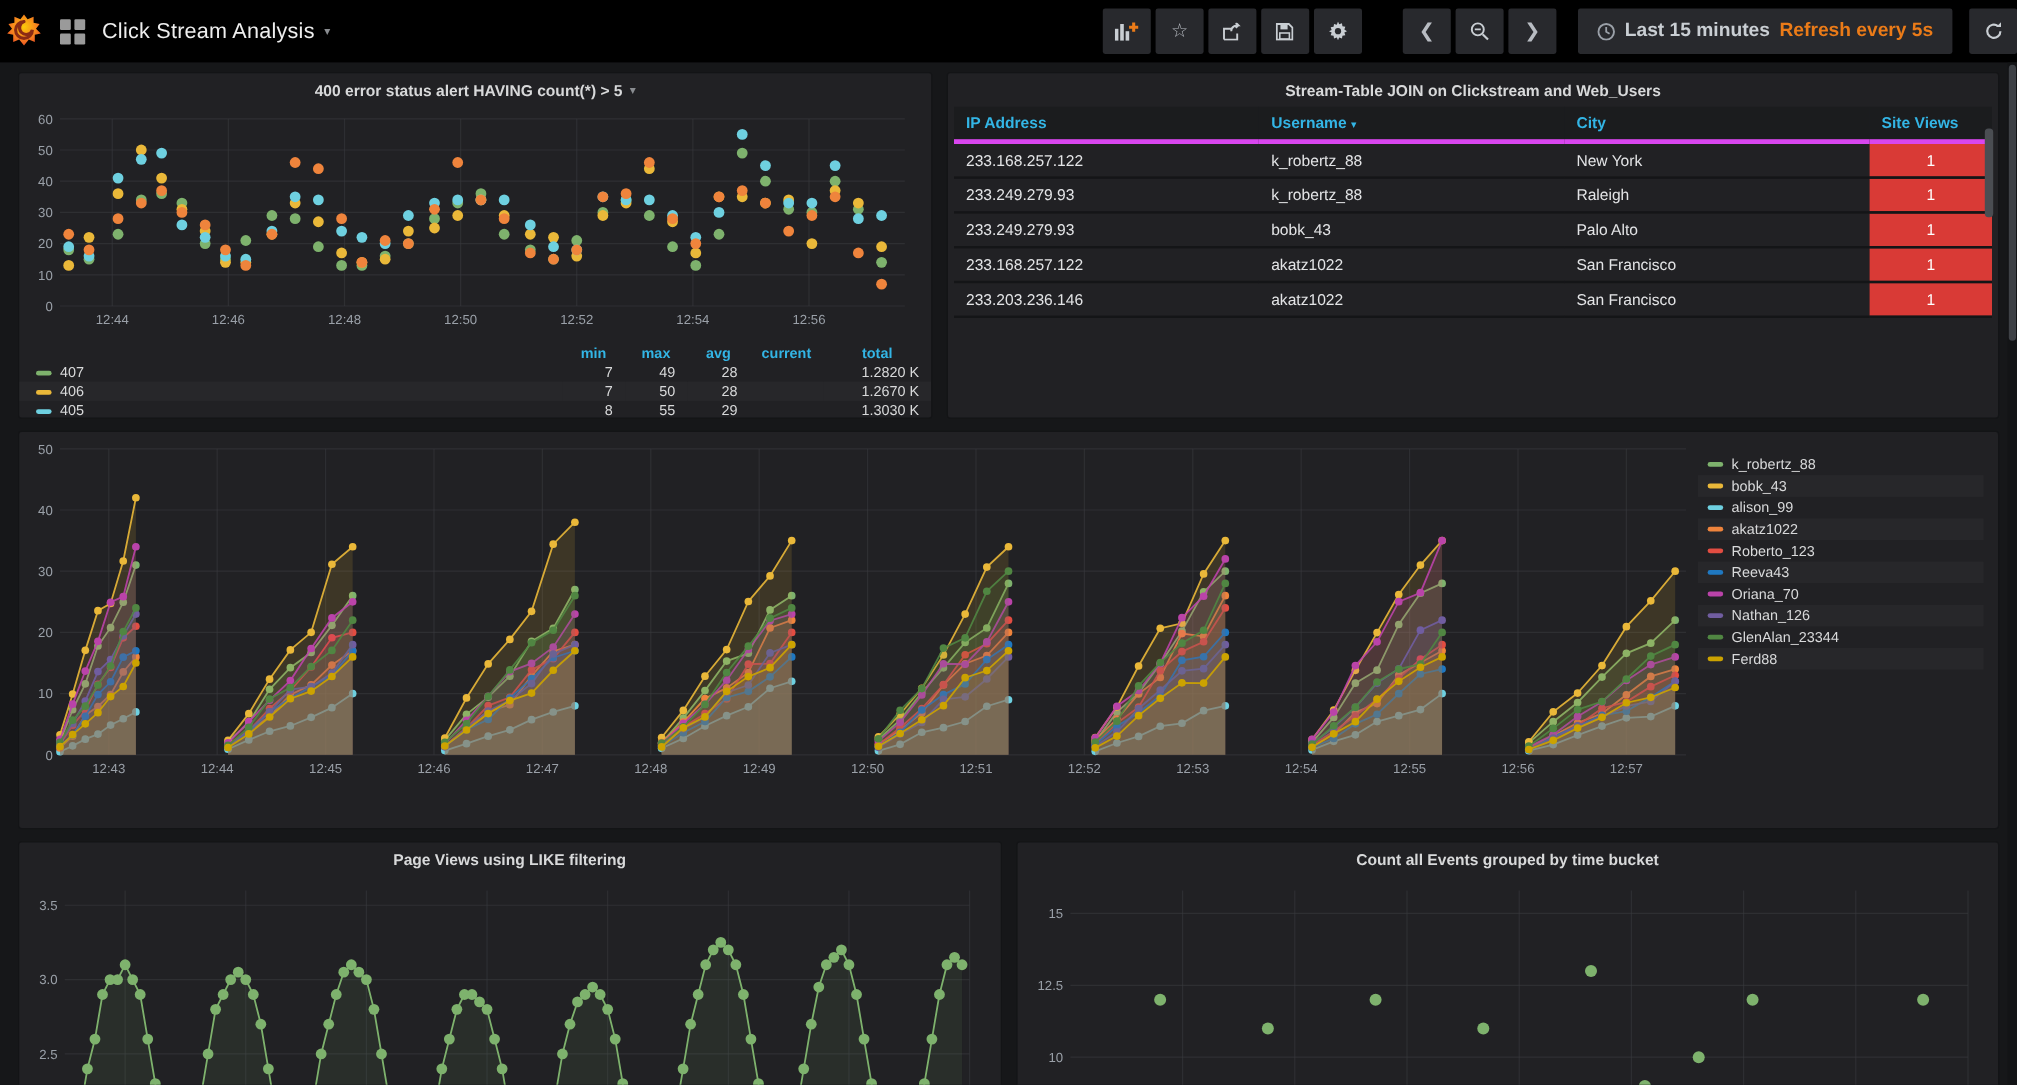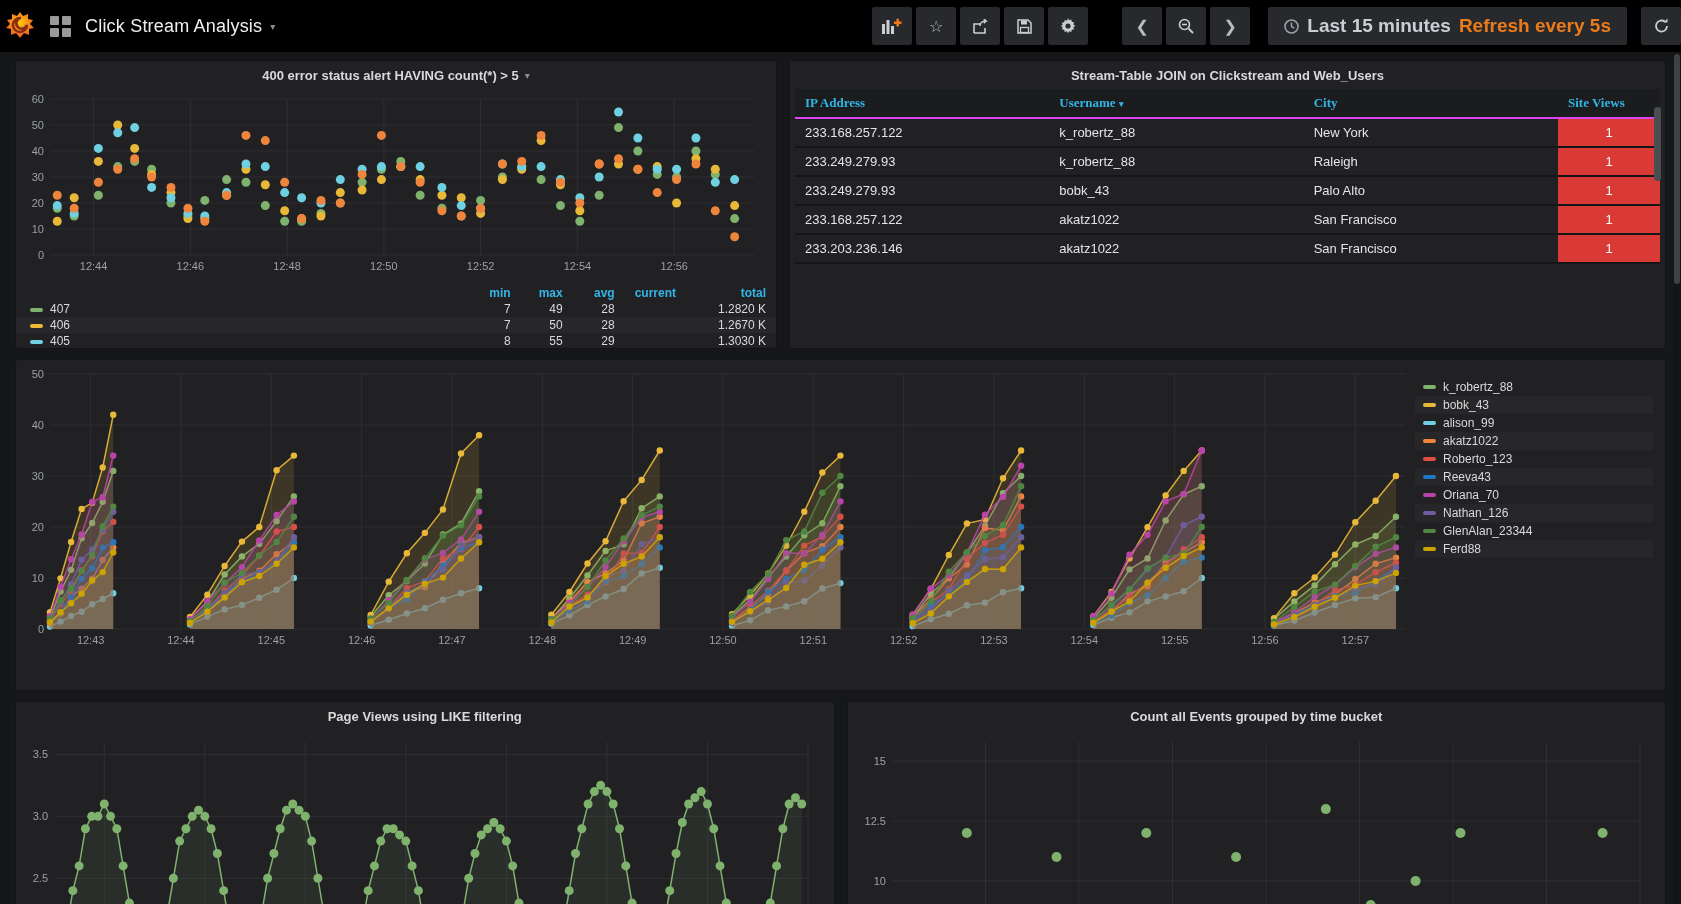--- a/index.html
+++ b/index.html
@@ -12,46 +12,46 @@
   .grid-icon { display:grid; grid-template-columns:9px 9px; grid-gap:3px; margin-right:14px; cursor:pointer;}
   .grid-icon span { width:9px; height:9px; background:#9a9a9a; border-radius:1px; }
   .dash-title { font-size:18px; color:#eeeeee; font-weight:400; letter-spacing:.2px; cursor:pointer; display:flex; align-items:center;}
   .caret { font-size:10px; color:#8a8d91; margin-left:8px; }
   .nav-right { margin-left:auto; display:flex; align-items:center; gap:4px; }
   .nav-btn { height:38px; min-width:40px; background:#28292d; border:none; border-radius:2px;
     color:#b8bcc2; display:flex; align-items:center; justify-content:center; font-size:16px;
     cursor:pointer; padding:0 10px; }
   .nav-btn svg { display:block; }
   .nav-gap { width:26px; }
-  .timepicker { display:flex; align-items:center; gap:8px; font-size:19px; font-weight:700; }
+  .timepicker { display:flex; align-items:center; gap:8px; font-size:16px; font-weight:700; }
   .timepicker .range { color:#c9ced3; }
   .timepicker .refresh-label { color:#eb7b18; }
   
   .dash { padding:8px 15px 0 15px; display:flex; flex-direction:column; gap:10px; }
   .row { display:flex; gap:12px; }
   .panel { background:#212124; border:1px solid #131416; border-radius:3px; position:relative; }
   .panel-title { height:28px; display:flex; align-items:center; justify-content:center;
     font-size:13px; font-weight:700; color:#d8d9da; cursor:pointer; }
   .panel-title .caret { margin-left:6px; }
   
   .p-errors { width:762px; height:289px; }
   .p-table  { flex:1; height:289px; overflow:hidden; }
   .p-sessions { width:100%; height:332px; }
   .p-half { flex:1; height:330px; }
   
   .legend-table { width:100%; border-collapse:collapse; font-size:12px; margin-top:2px; }
-  .legend-table th { color:#33b5e5; font-weight:700; text-align:right; padding:1px 10px; }
+  .legend-table th { color:#33b5e5; font-weight:700; padding:1px 10px; }
   .legend-table td { padding:1px 10px; text-align:right; color:#d8d9da; }
   .legend-table td.sname { text-align:left; padding-left:14px; }
   .legend-table tr.alt { background:rgba(255,255,255,0.03); }
   .swatch { display:inline-block; width:13px; height:4px; border-radius:2px; margin-right:7px; vertical-align:middle; }
   .sname span.lbl { cursor:pointer; }
   
   .dtable { width:calc(100% - 10px); margin-left:5px; border-collapse:collapse; font-size:13px; table-layout:fixed;}
-  .dtable th { color:#33b5e5; text-align:left; font-weight:700; padding:6px 10px; background:#1b1c1e; cursor:pointer; border-bottom:2px solid #d946ef;font-family:Liberation Serif, serif;}
+  .dtable th { color:#33b5e5; text-align:left; font-weight:700; padding:6px 10px; background:#1b1c1e; cursor:pointer; border-bottom:4px solid #d946ef;}
   .dtable td { padding:6px 10px; border-bottom:2px solid #141517; color:#e3e4e6; }
   .dtable td.hit { padding:0; }
   .dtable td.hit div { background:#d93a36; color:#ffffff; text-align:center; padding:6px 0; font-weight:400; }
   .tbl-scrollthumb { position:absolute; right:4px; top:46px; width:7px; height:74px; background:#4a4d52; border-radius:3px; }
   
   .sess-wrap { display:flex; }
   .sess-legend { width:250px; padding:18px 8px 0 4px; font-size:12px; }
   .sess-legend .li { display:flex; align-items:center; padding:2px 8px; cursor:pointer; }
   .sess-legend .li.alt { background:rgba(255,255,255,0.03); }
   

